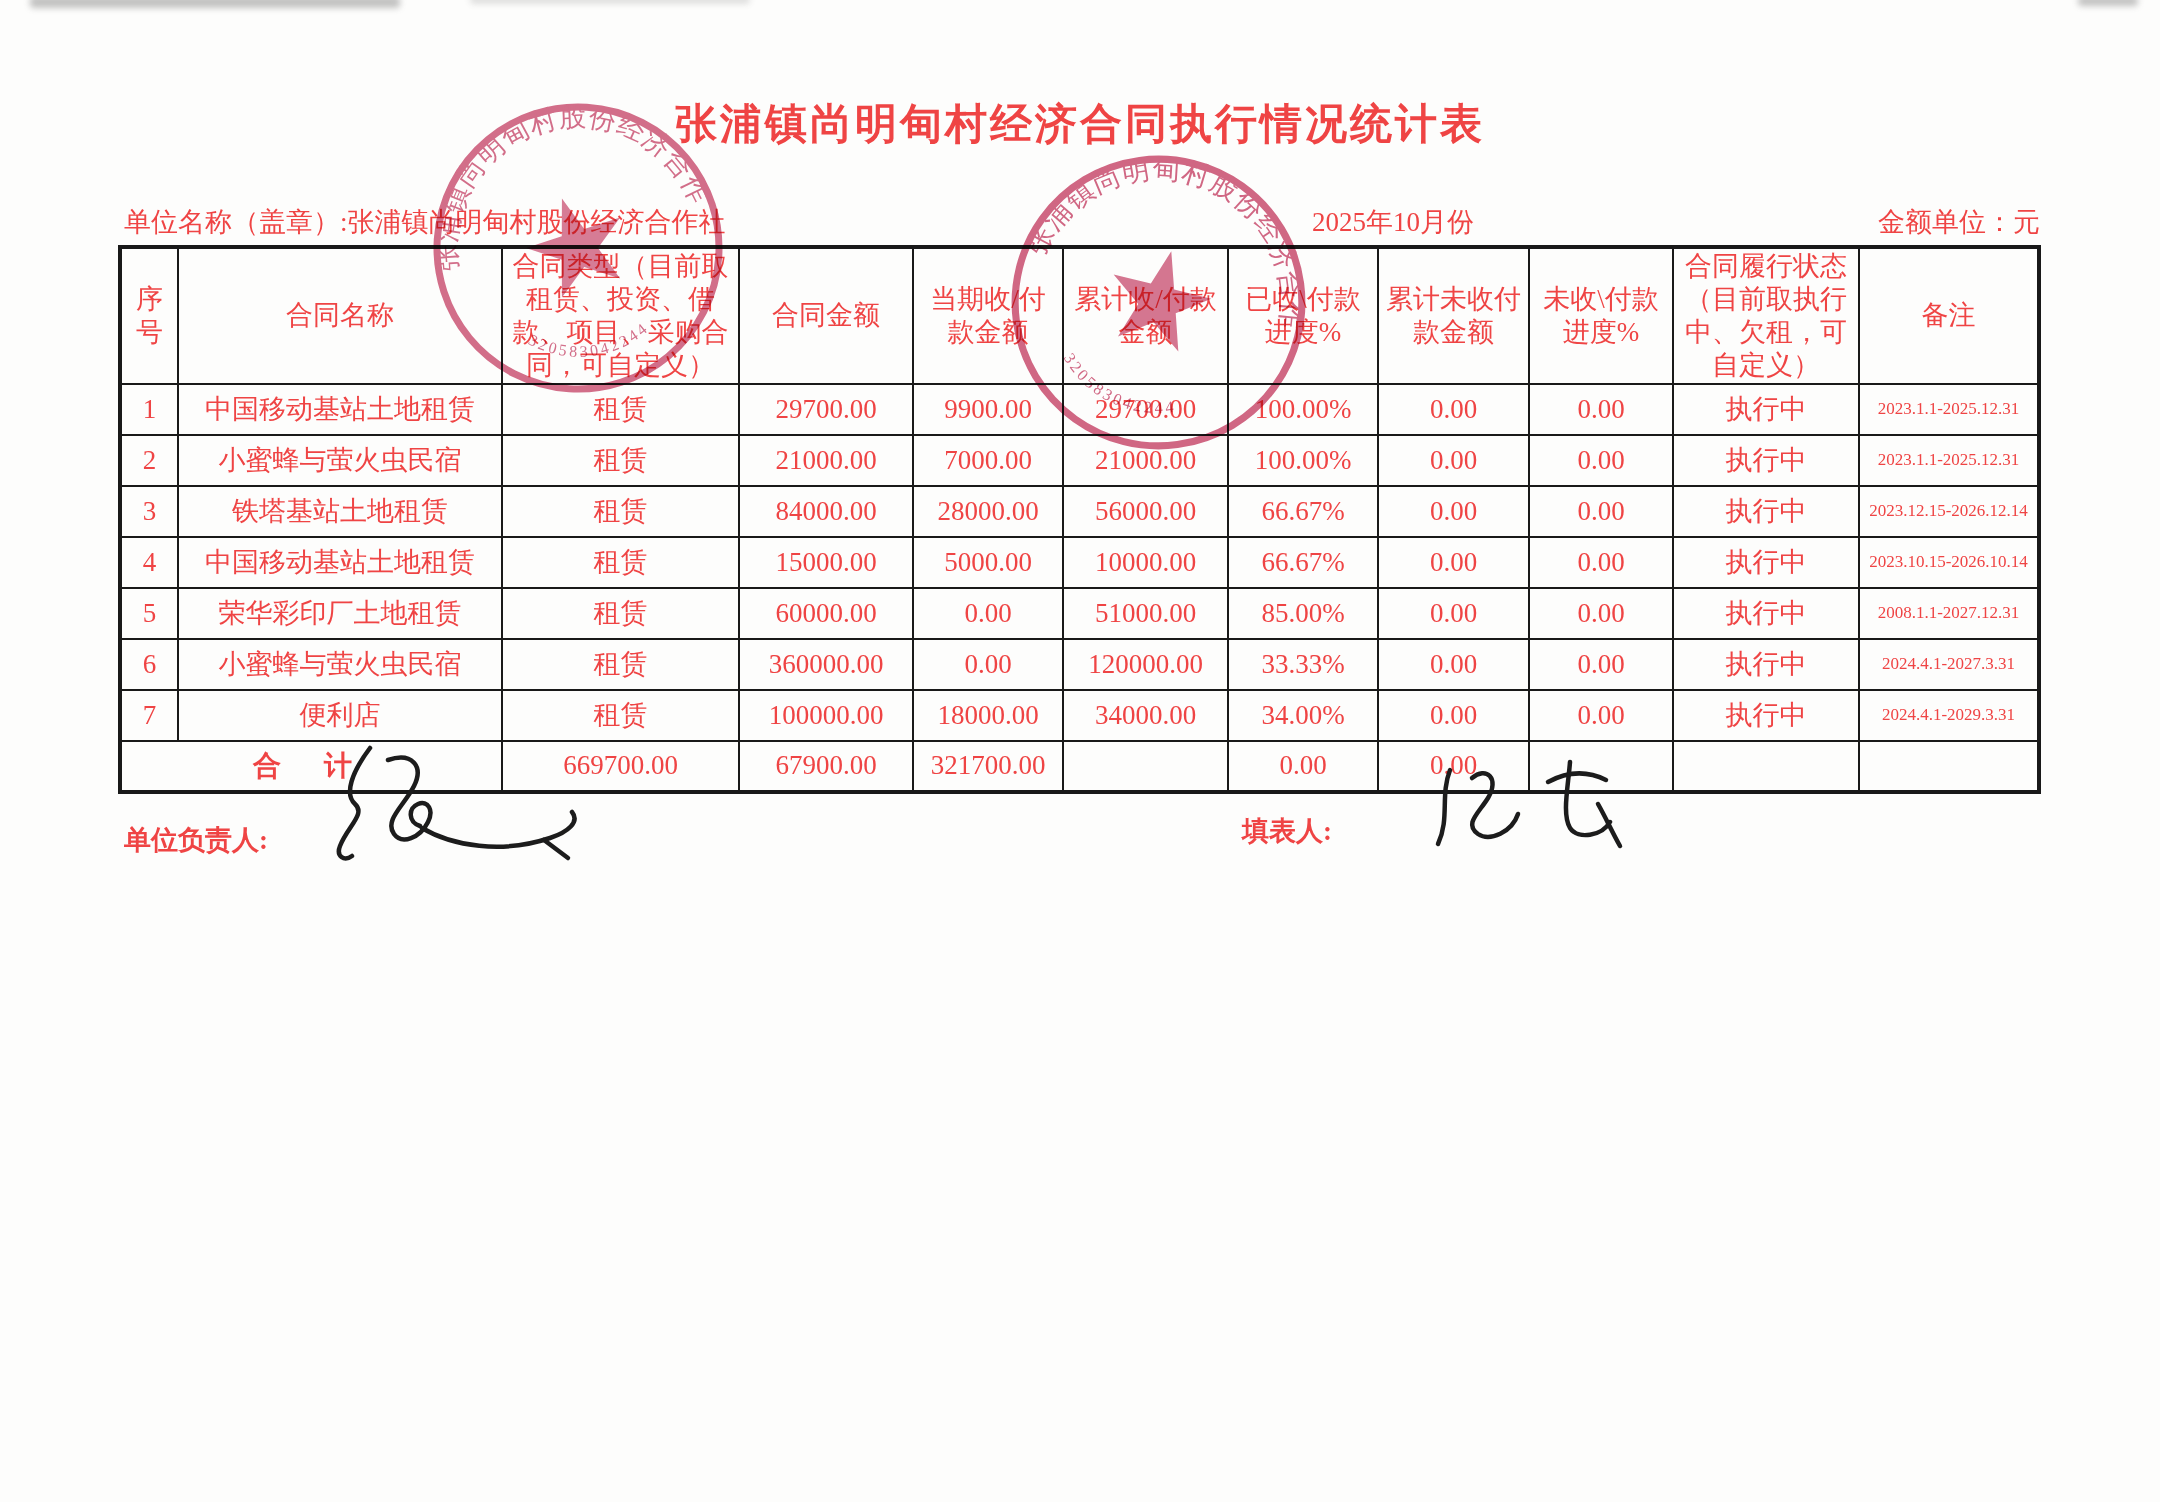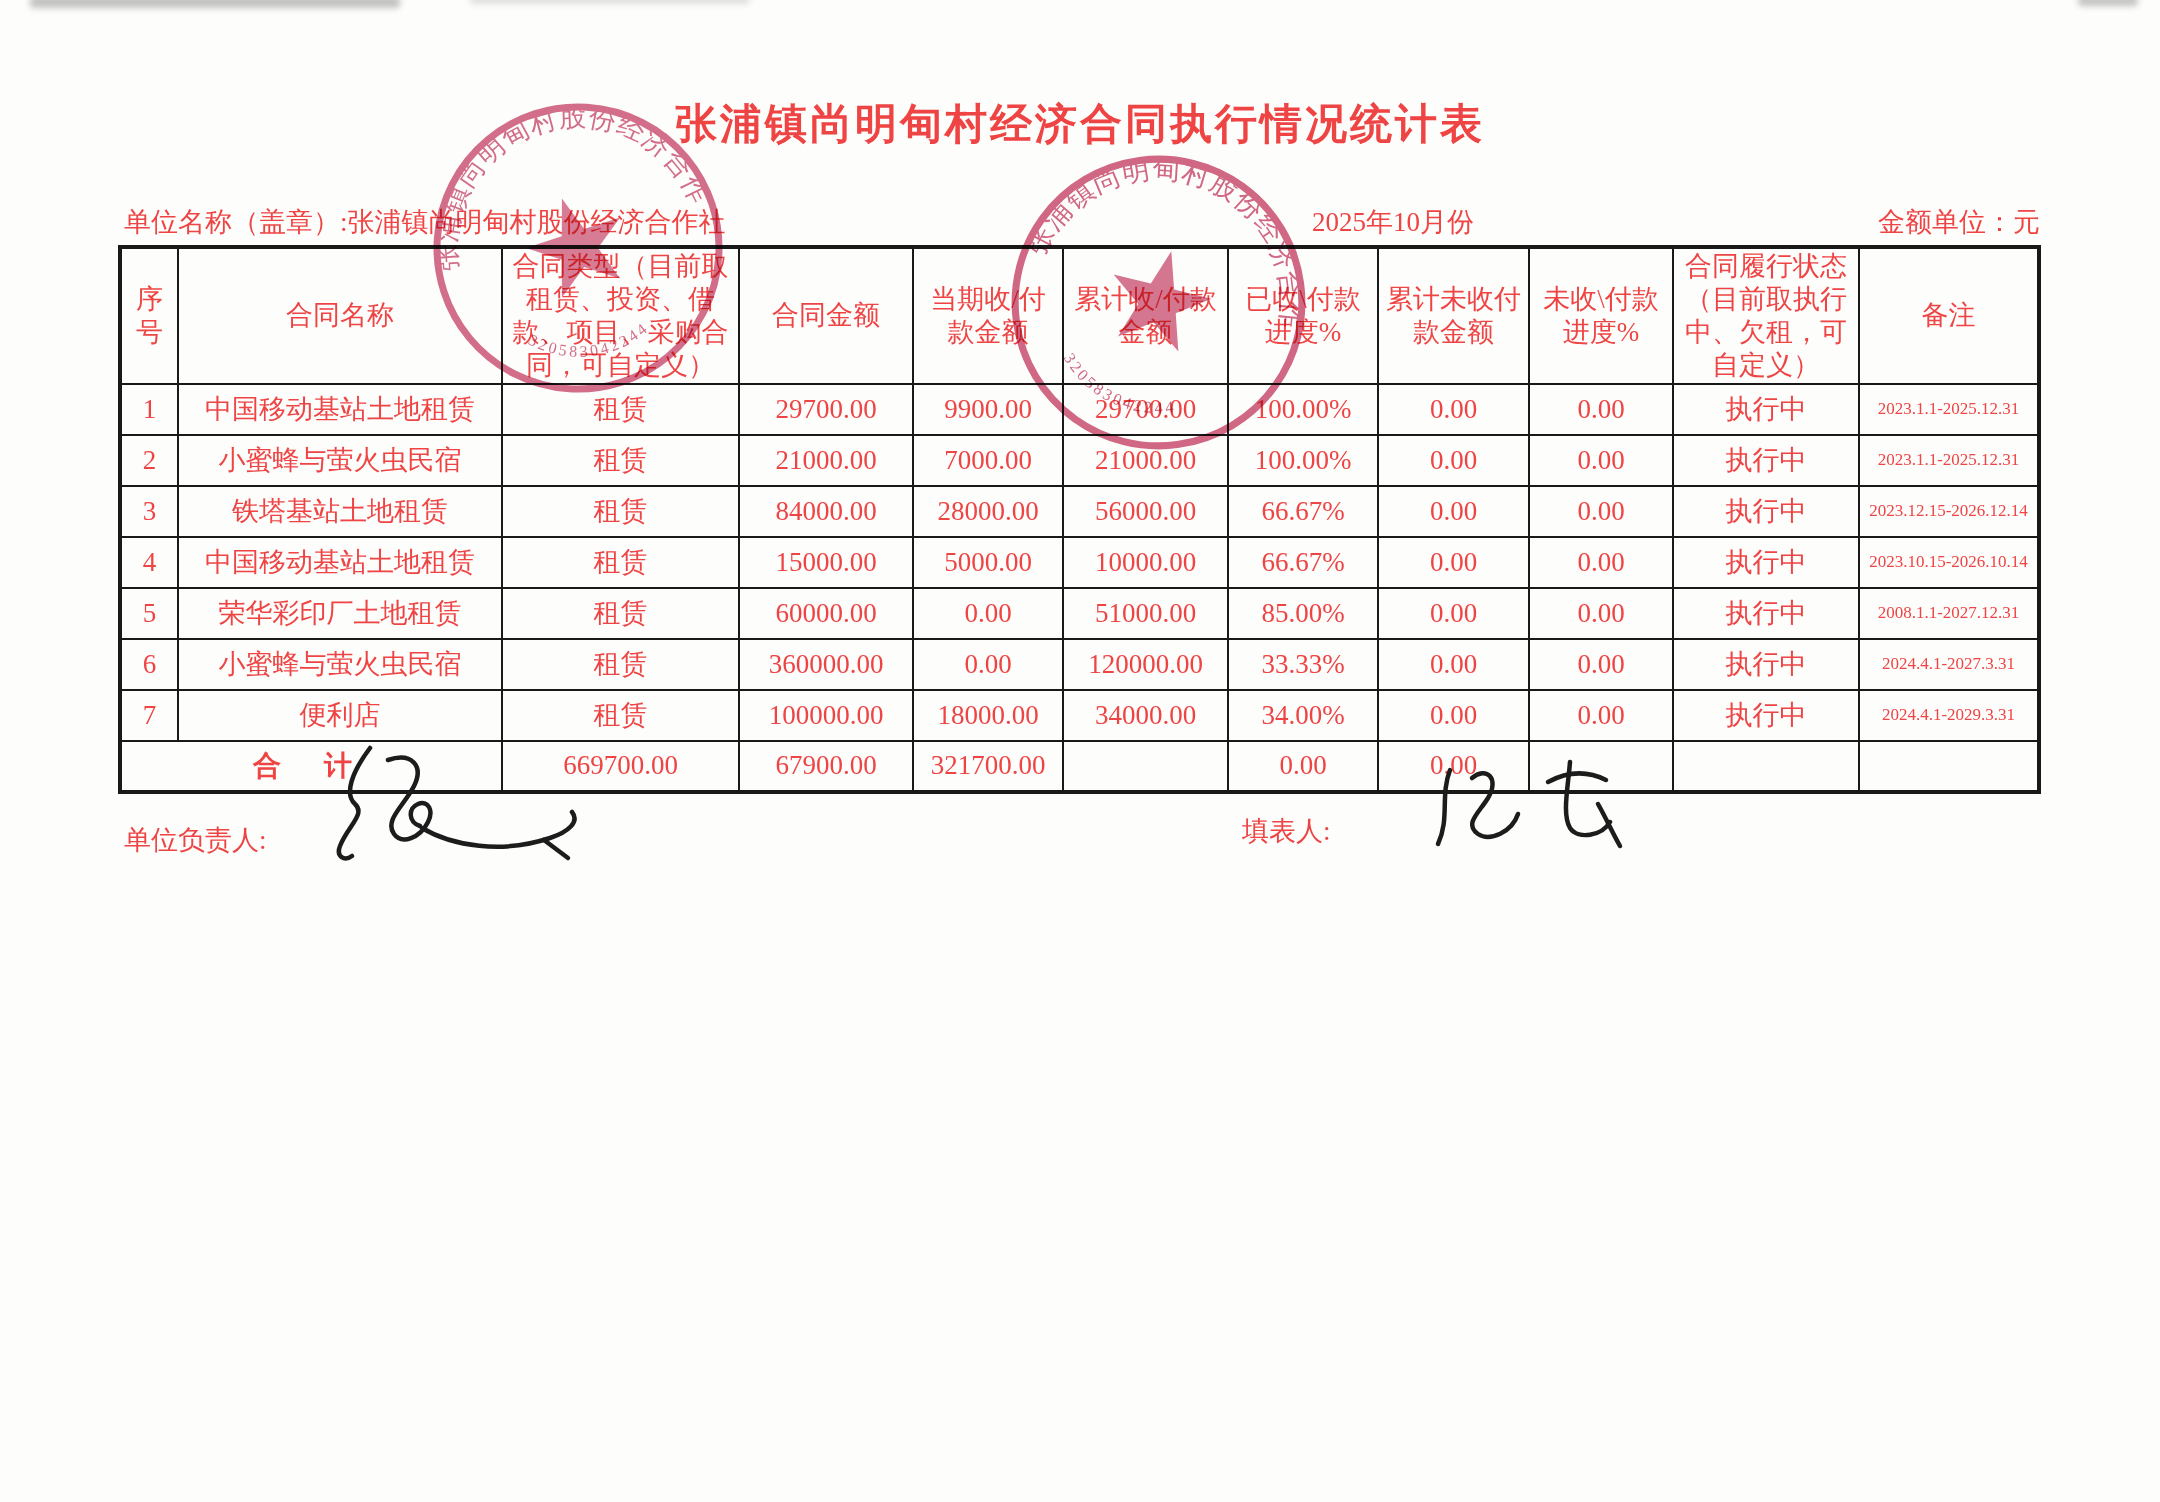--- a/index.html
+++ b/index.html
@@ -30,21 +30,21 @@
   table{border-collapse:collapse;table-layout:fixed;width:1919px;border:4px solid #191919;}
   th,td{border:2px solid #191919;text-align:center;vertical-align:middle;padding:1px 3px;
         overflow:hidden;font-weight:normal;}
   thead tr{height:133px;}
   thead th{font-size:27px;line-height:1.22;}
   tbody tr{height:51px;}
   tbody td{font-size:27px;}
   tbody td.remark{font-size:17px;letter-spacing:0;}
   td.total-label{font-size:28px;font-weight:bold;letter-spacing:18px;}
 
-  .footer-label{position:absolute;font-size:27px;}
+  .footer-label{position:absolute;font-size:27px;font-weight:bold;}
   .lbl-resp{left:124px;top:822px;}
   .lbl-prep{left:1242px;top:813px;text-align:center;}
 
   .sig{position:absolute;}
   .sig svg path{stroke:#1c1c1c;stroke-width:4.5;fill:none;stroke-linecap:round;stroke-linejoin:round;}
   .sig-resp{left:292px;top:742px;}
   .sig-prep{left:1420px;top:752px;}
 
   .stamp{position:absolute;mix-blend-mode:multiply;pointer-events:none;}
   .stamp svg{display:block;}

